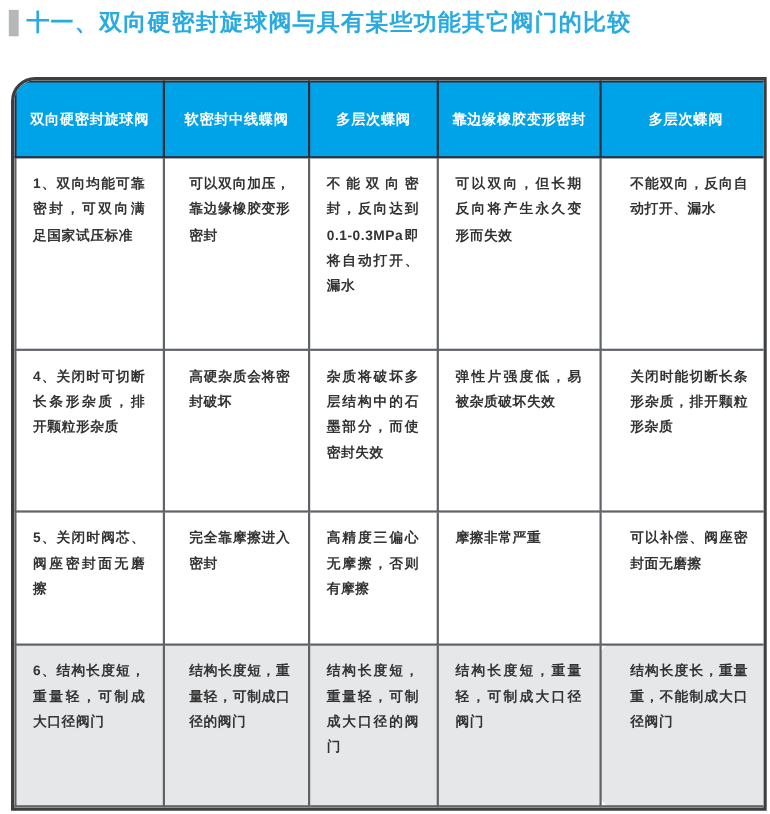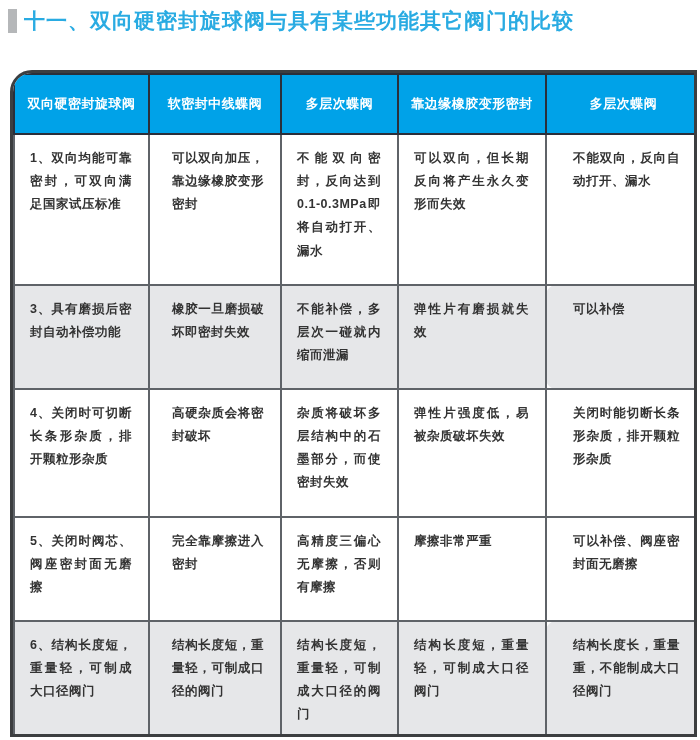--- a/index.html
+++ b/index.html
@@ -15,20 +15,21 @@
     height: 740px;
     background: #ffffff;
     overflow: hidden;
   }
   .title-row {
     position: absolute;
     left: 8px;
     top: 8px;
     display: flex;
     align-items: center;
+    font-family: Liberation Serif, serif;
   }
   .title-marker {
     width: 9px;
     height: 24px;
     background: #b5b7b9;
     margin-right: 7px;
     flex: 0 0 auto;
   }
   .page-title {
     color: #29abe2;
@@ -112,27 +113,20 @@
         <th>靠边缘橡胶变形密封</th>
         <th>多层次蝶阀</th>
       </tr>
       <tr style="height:123px">
         <td class="c1">1、双向均能可靠密封，可双向满足国家试压标准</td>
         <td class="c2">可以双向加压，靠边缘橡胶变形密封</td>
         <td class="c3">不能双向密封，反向达到0.1-0.3MPa即将自动打开、漏水</td>
         <td class="c4">可以双向，但长期反向将产生永久变形而失效</td>
         <td class="c5">不能双向，反向自动打开、漏水</td>
       </tr>
-      <tr style="height:81px" class="shaded">
-        <td class="c1">3、具有磨损后密封自动补偿功能</td>
-        <td class="c2">橡胶一旦磨损破坏即密封失效</td>
-        <td class="c3">不能补偿，多层次一碰就内缩而泄漏</td>
-        <td class="c4">弹性片有磨损就失效</td>
-        <td class="c5">可以补偿</td>
-      </tr>
       <tr style="height:104px">
         <td class="c1">4、关闭时可切断长条形杂质，排开颗粒形杂质</td>
         <td class="c2">高硬杂质会将密封破坏</td>
         <td class="c3">杂质将破坏多层结构中的石墨部分，而使密封失效</td>
         <td class="c4">弹性片强度低，易被杂质破坏失效</td>
         <td class="c5">关闭时能切断长条形杂质，排开颗粒形杂质</td>
       </tr>
       <tr style="height:70px">
         <td class="c1">5、关闭时阀芯、阀座密封面无磨擦</td>
         <td class="c2">完全靠摩擦进入密封</td>

